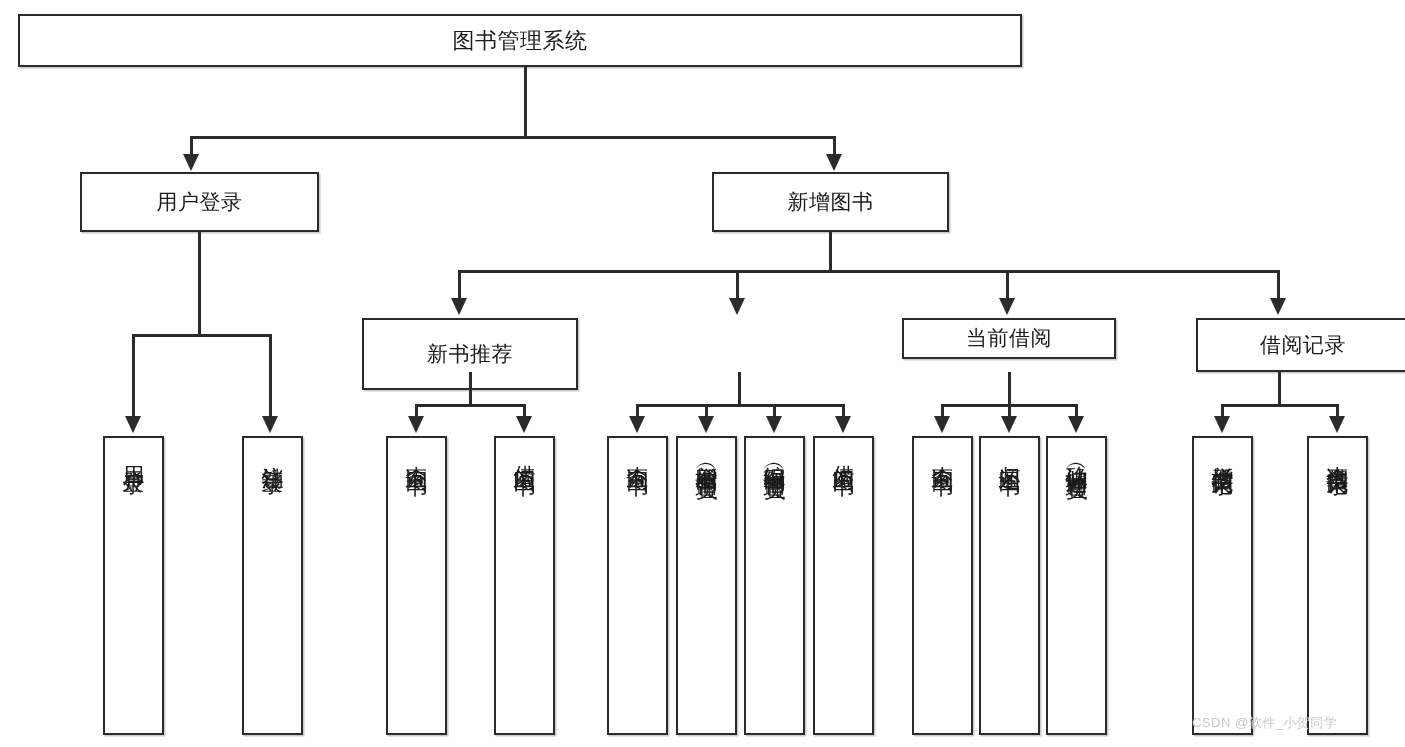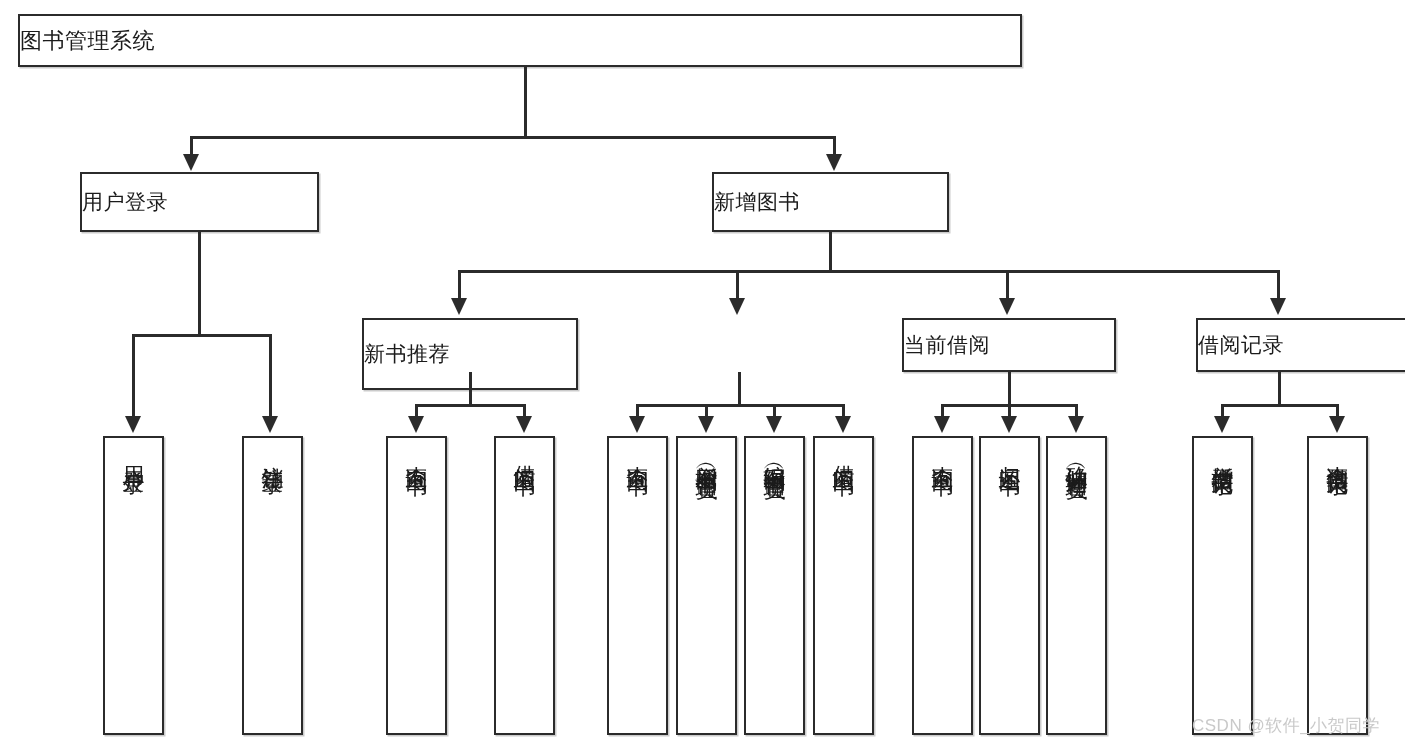--- a/index.html
+++ b/index.html
@@ -16,20 +16,21 @@
     overflow:hidden;
   }
   
   .node{
     position:absolute;
     box-sizing:border-box;
     background:#ffffff;
     border:2.5px solid #2b2b2b;
     display:flex;
     align-items:center;
+    justify-content:center;
     color:#1b1b1b;
     box-shadow:1.5px 1.5px 0 rgba(160,160,160,.55);
   }
   .node .lbl{
     display:block;
     text-align:center;
     line-height:1.18;
     letter-spacing:.5px;
     white-space:pre;
   }
@@ -59,21 +60,21 @@
     position:absolute;
     width:0;height:0;
     border-left:8px solid transparent;
     border-right:8px solid transparent;
     border-top:17px solid #2b2b2b;
   }
   
   #watermark{
     position:absolute;
     color:#c9c9c9;
-    font-size:17px;
+    font-size:13px;
     letter-spacing:.5px;
     white-space:nowrap;
     user-select:none;
   }
 </style>
 </head>
 <body>
 
 <div id="canvas">
 
@@ -113,21 +114,21 @@
   <div class="edge vline" style="left:736px; top:270px; height:30px;"></div>
   <div class="arrow" style="left:729px; top:298px;"></div>
   <div class="edge vline" style="left:1006px; top:270px; height:30px;"></div>
   <div class="arrow" style="left:999px; top:298px;"></div>
   <div class="edge vline" style="left:1277px; top:270px; height:30px;"></div>
   <div class="arrow" style="left:1270px; top:298px;"></div>
 
   <div class="node h" style="left:362px; top:318px; width:216px; height:72px;">
     <span class="lbl">新书推荐</span>
   </div>
-  <div class="node h" style="left:902px; top:318px; width:214px; height:54px;">
+  <div class="node h" style="left:902px; top:318px; width:214px; height:41px;">
     <span class="lbl">当前借阅</span>
   </div>
   <div class="node h" style="left:1196px; top:318px; width:214px; height:54px;">
     <span class="lbl">借阅记录</span>
   </div>
 
   <div class="edge vline" style="left:469px; top:372px; height:34px;"></div>
   <div class="edge hline" style="left:415px; top:404px; width:110px;"></div>
   <div class="edge vline" style="left:415px; top:404px; height:15px;"></div>
   <div class="arrow" style="left:408px; top:416px;"></div>

